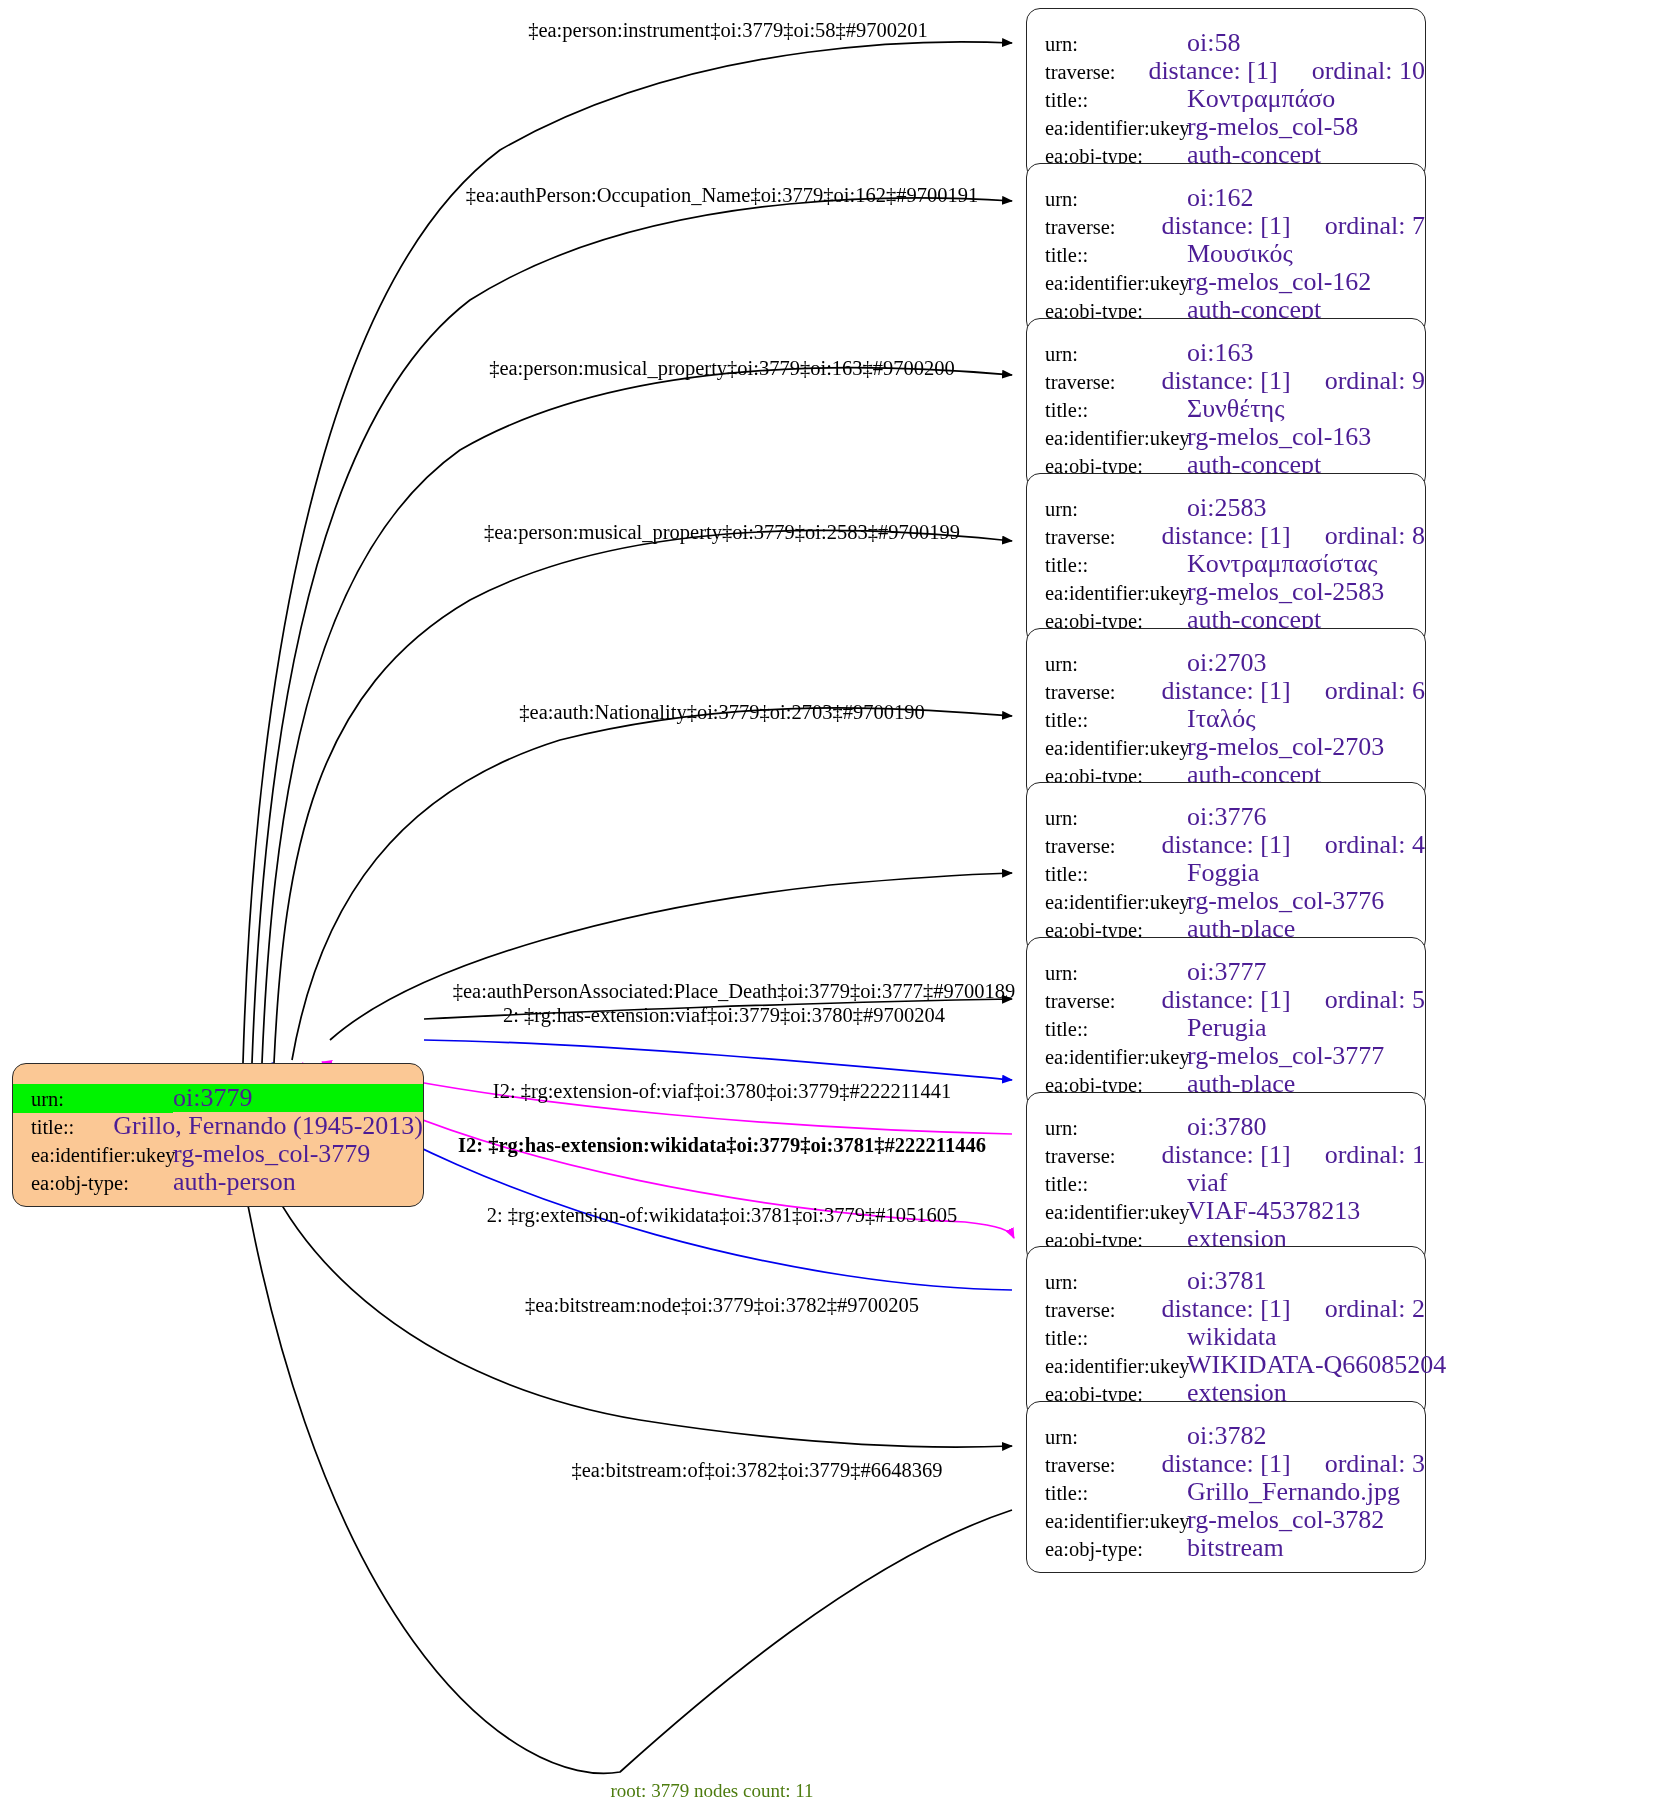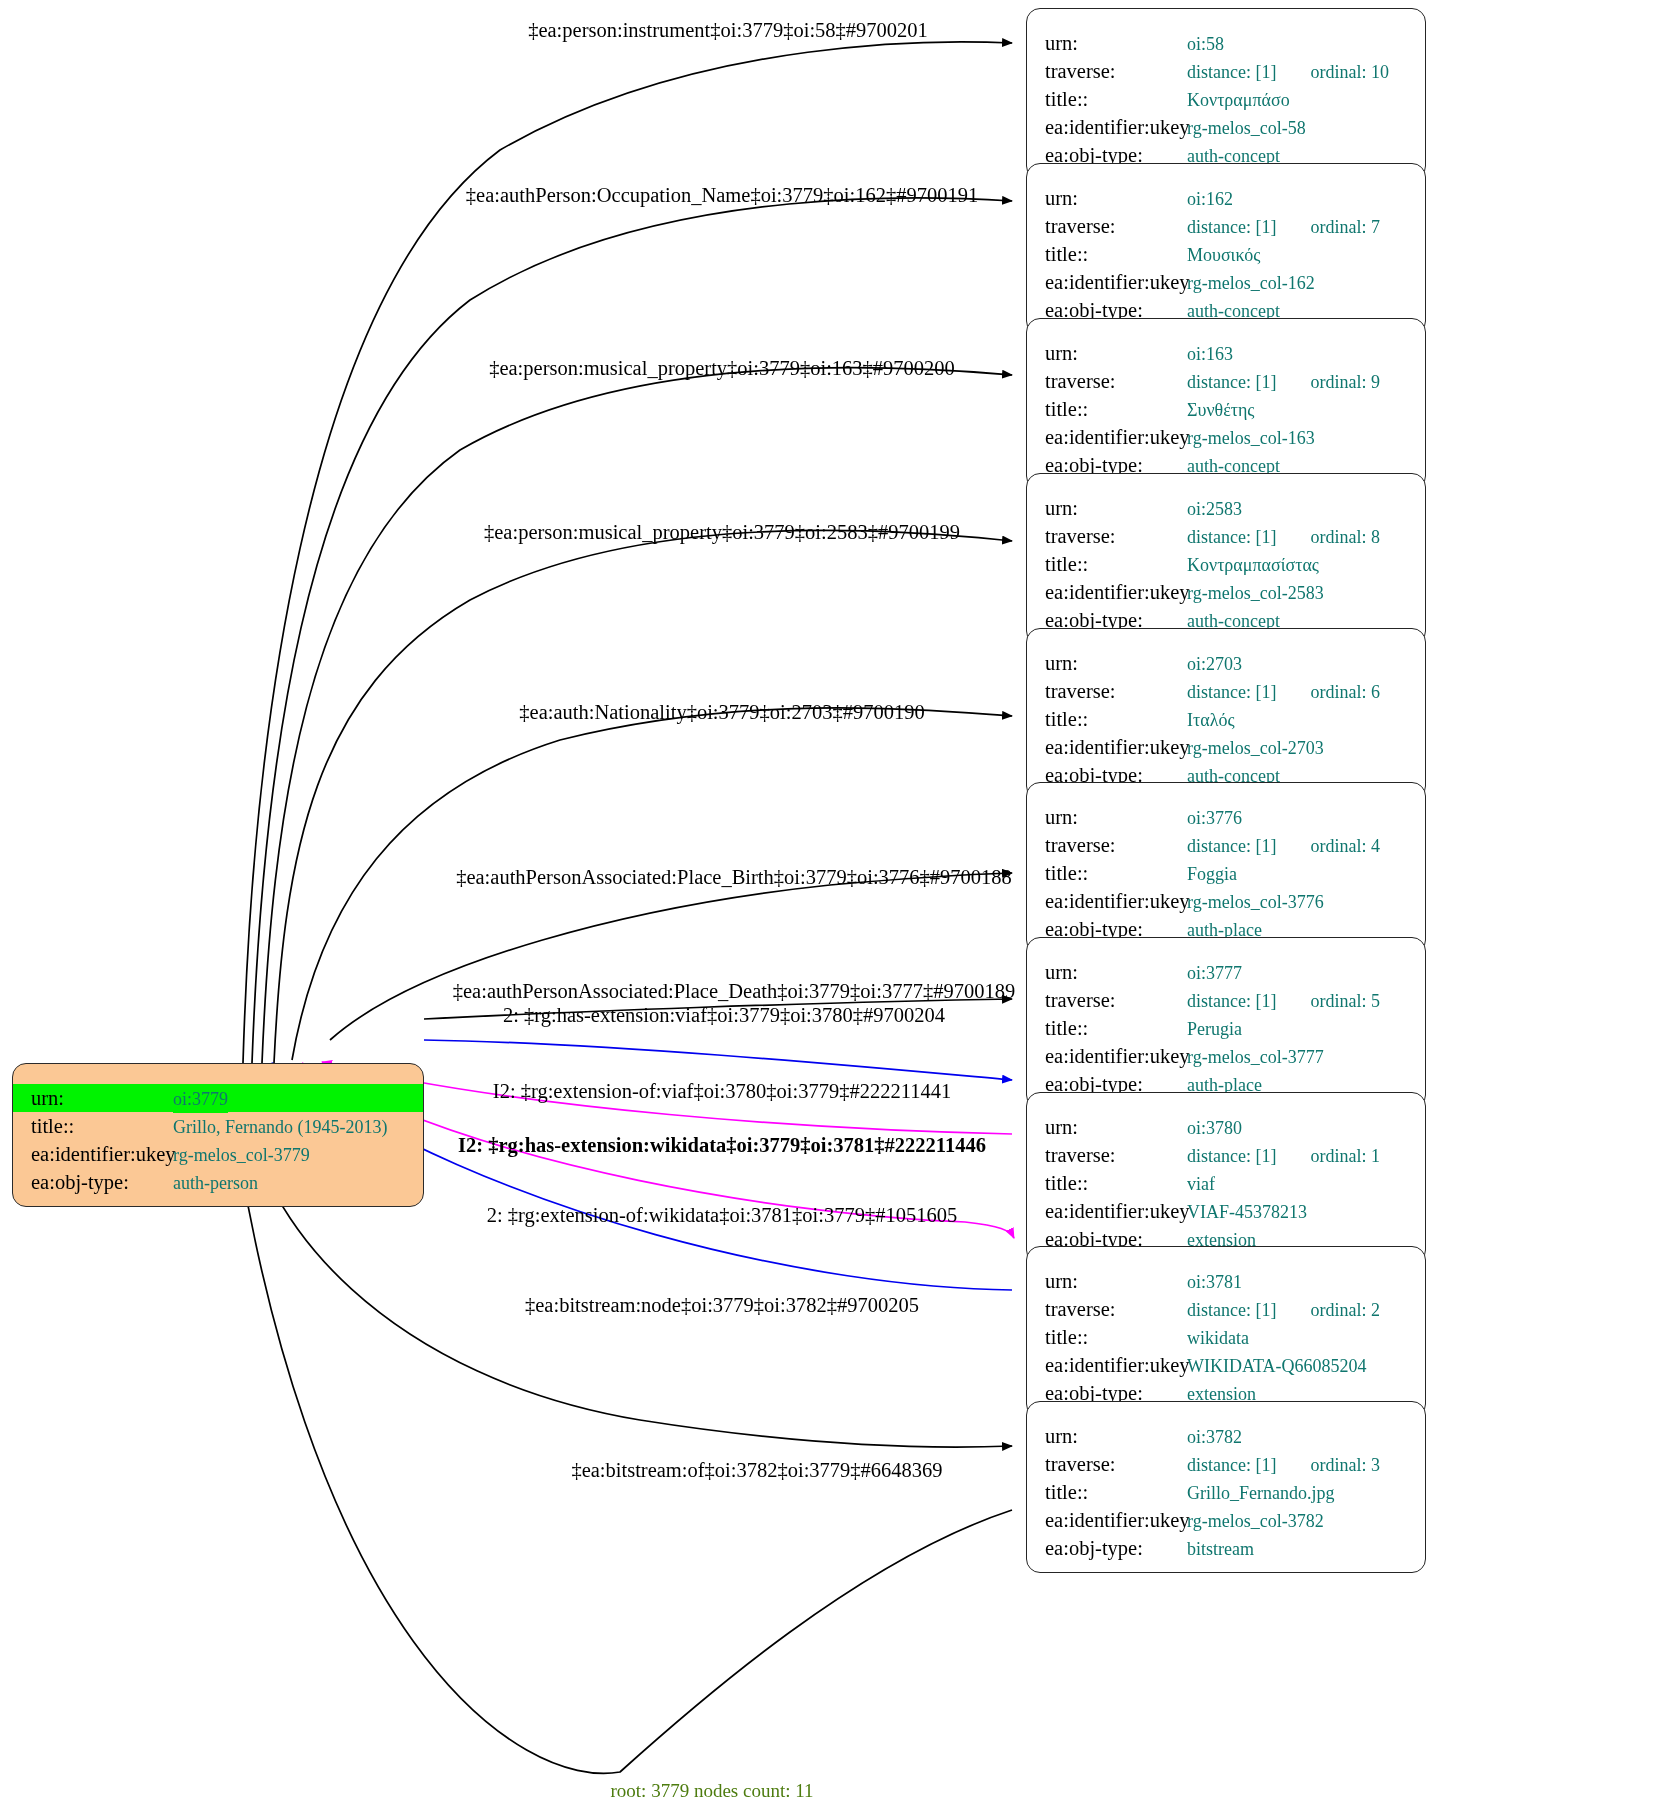--- a/index.html
+++ b/index.html
@@ -6,21 +6,21 @@
   body{width:1653px;height:1809px;position:relative;overflow:hidden;
        font-family:"Liberation Serif","DejaVu Serif",serif;}
   #graph{position:absolute;inset:0;width:1653px;height:1809px;}
   svg.edges{position:absolute;left:0;top:0;width:1653px;height:1809px;pointer-events:none;}
 
   .node{position:absolute;border:1.6px solid #252525;border-radius:14px;
         background:#ffffff;box-sizing:border-box;padding:20px 0 10px 0;}
   .node.root{background:#fbc895;border-color:#2b2b2b;}
   .row{display:flex;align-items:baseline;height:28px;line-height:28px;white-space:nowrap;}
   .k{width:160px;padding-left:18px;box-sizing:border-box;font-size:20.5px;color:#000;}
-  .v{font-size:18px;color:#0f766e;white-space:nowrap;}
+  .v{font-size:26px;color:#4c1d95;white-space:nowrap;}
   .node.root .row.hl{background:#00f300;}
   .node.root .row.hl .k{background:#00f300;}
   .node.root .row.hl .v{background:#00f300;}
   .trav{display:flex;gap:34px;}
   .elabel{position:absolute;font-size:20.5px;color:#000;white-space:nowrap;
           transform:translate(-50%,-50%);background:transparent;}
   .rootlabel{position:absolute;font-size:19px;color:#4d7c0f;white-space:nowrap;
              transform:translateX(-50%);}
 </style>
 </head>
@@ -335,21 +335,20 @@
         <span class="k">ea:obj-type:</span>
         <span class="v">bitstream</span>
       </div>
   </div>
 
   <div class="elabel" style="left:728px;top:30px;">‡ea:person:instrument‡oi:3779‡oi:58‡#9700201</div>
   <div class="elabel" style="left:722px;top:195px;">‡ea:authPerson:Occupation_Name‡oi:3779‡oi:162‡#9700191</div>
   <div class="elabel" style="left:722px;top:362px;margin-top:6px;">‡ea:person:musical_property‡oi:3779‡oi:163‡#9700200</div>
   <div class="elabel" style="left:722px;top:532px;">‡ea:person:musical_property‡oi:3779‡oi:2583‡#9700199</div>
   <div class="elabel" style="left:722px;top:712px;">‡ea:auth:Nationality‡oi:3779‡oi:2703‡#9700190</div>
-  <div class="elabel" style="left:734px;top:877px;">‡ea:authPersonAssociated:Place_Birth‡oi:3779‡oi:3776‡#9700188</div>
   <div class="elabel" style="left:734px;top:991px;">‡ea:authPersonAssociated:Place_Death‡oi:3779‡oi:3777‡#9700189</div>
   <div class="elabel" style="left:724px;top:1015px;">2: ‡rg:has-extension:viaf‡oi:3779‡oi:3780‡#9700204</div>
   <div class="elabel" style="left:722px;top:1091px;">I2: ‡rg:extension-of:viaf‡oi:3780‡oi:3779‡#222211441</div>
   <div class="elabel" style="left:722px;top:1145px;font-weight:bold;">I2: ‡rg:has-extension:wikidata‡oi:3779‡oi:3781‡#222211446</div>
   <div class="elabel" style="left:722px;top:1215px;">2: ‡rg:extension-of:wikidata‡oi:3781‡oi:3779‡#1051605</div>
   <div class="elabel" style="left:722px;top:1305px;text-align:right;">‡ea:bitstream:node‡oi:3779‡oi:3782‡#9700205</div>
   <div class="elabel" style="left:757px;top:1470px;">‡ea:bitstream:of‡oi:3782‡oi:3779‡#6648369</div>
 
   <div class="rootlabel" style="left:712px;top:1780px;">root: 3779 nodes count: 11</div>
 </div>

